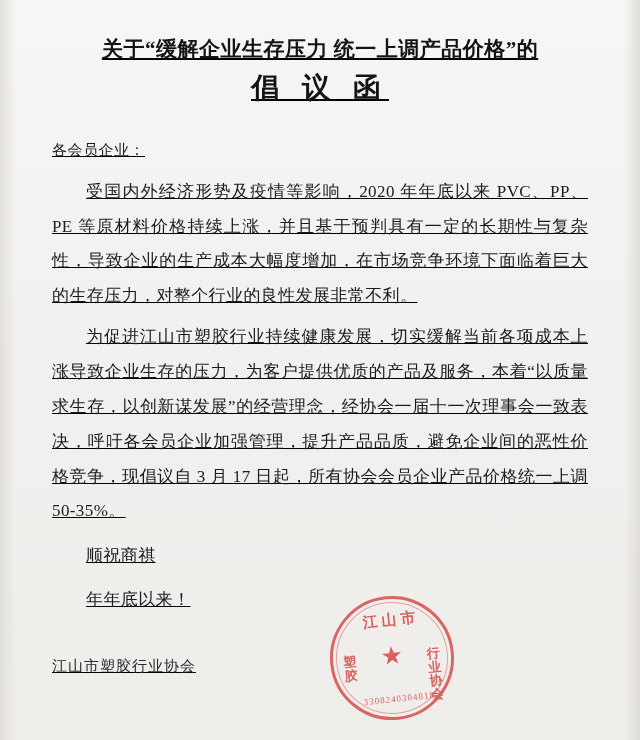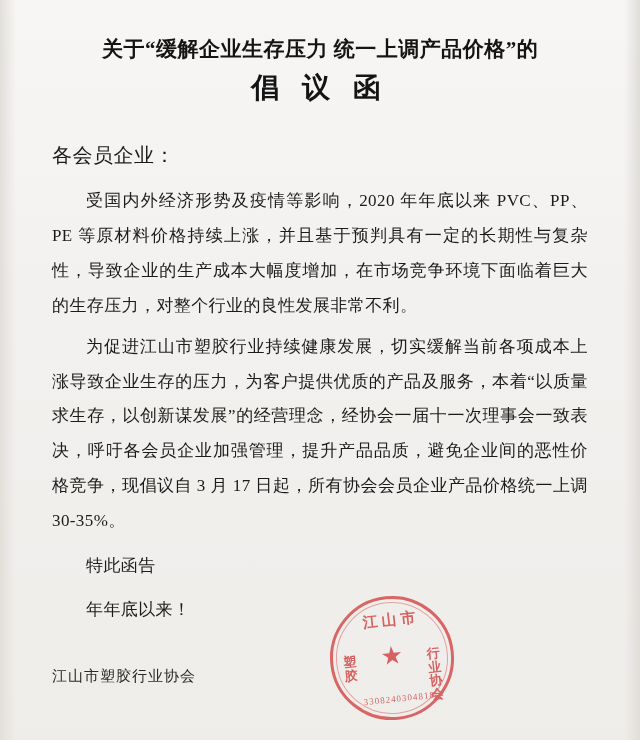--- a/index.html
+++ b/index.html
@@ -12,20 +12,21 @@
     background: #f2f0ee;
     font-family: "Liberation Serif", serif;
     overflow: hidden;
   }
   #page {
     position: relative;
     width: 640px;
     height: 580px;
     background: #86efac;
     box-sizing: border-box;
+    text-decoration: underline;
   }
   
   #paper {
     position: absolute;
     left: 0; top: 0;
     width: 640px;
     height: 740px;
     background:
       linear-gradient(to bottom, #f7f6f4 0%, #f3f1ef 40%, #efedea 100%);
   }
@@ -58,21 +59,21 @@
     color: #141414;
   }
   .title-line2 {
     font-size: 28px;
     font-weight: bold;
     letter-spacing: 8px;
     line-height: 1.6;
     color: #141414;
   }
   .salutation {
-    font-size: 20px;
+    font-size: 15px;
     line-height: 1.9;
     margin: 6px 0 10px 0;
     letter-spacing: 0.5px;
   }
   .para {
     font-size: 17px;
     line-height: 2.05;
     text-align: justify;
     text-justify: inter-ideograph;
     text-indent: 2em;
@@ -183,23 +184,23 @@
   <div id="content">
 
     <div class="title-block">
       <div class="title-line1">关于“缓解企业生存压力 统一上调产品价格”的</div>
       <div class="title-line2">倡 议 函</div>
     </div>
 
     <div class="salutation">各会员企业：</div>
 
     <p class="para">受国内外经济形势及疫情等影响，2020 年年底以来 PVC、PP、PE 等原材料价格持续上涨，并且基于预判具有一定的长期性与复杂性，导致企业的生产成本大幅度增加，在市场竞争环境下面临着巨大的生存压力，对整个行业的良性发展非常不利。</p>
-    <p class="para">为促进江山市塑胶行业持续健康发展，切实缓解当前各项成本上涨导致企业生存的压力，为客户提供优质的产品及服务，本着“以质量求生存，以创新谋发展”的经营理念，经协会一届十一次理事会一致表决，呼吁各会员企业加强管理，提升产品品质，避免企业间的恶性价格竞争，现倡议自 3 月 17 日起，所有协会会员企业产品价格统一上调 30-35%。</p>
-
-    <div class="closing">特此函告</div>
+    <p class="para">为促进江山市塑胶行业持续健康发展，切实缓解当前各项成本上涨导致企业生存的压力，为客户提供优质的产品及服务，本着“以质量求生存，以创新谋发展”的经营理念，经协会一届十一次理事会一致表决，呼吁各会员企业加强管理，提升产品品质，避免企业间的恶性价格竞争，现倡议自 3 月 17 日起，所有协会会员企业产品价格统一上调 50-35%。</p>
+
+    <div class="closing">顺祝商祺</div>
     <div class="closing">年年底以来！</div>
 
     <div class="sign-block">
       <div class="sign-org">江山市塑胶行业协会</div>
     </div>
 
   </div>
 
   <div class="seal">
     <div class="seal-inner"></div>

